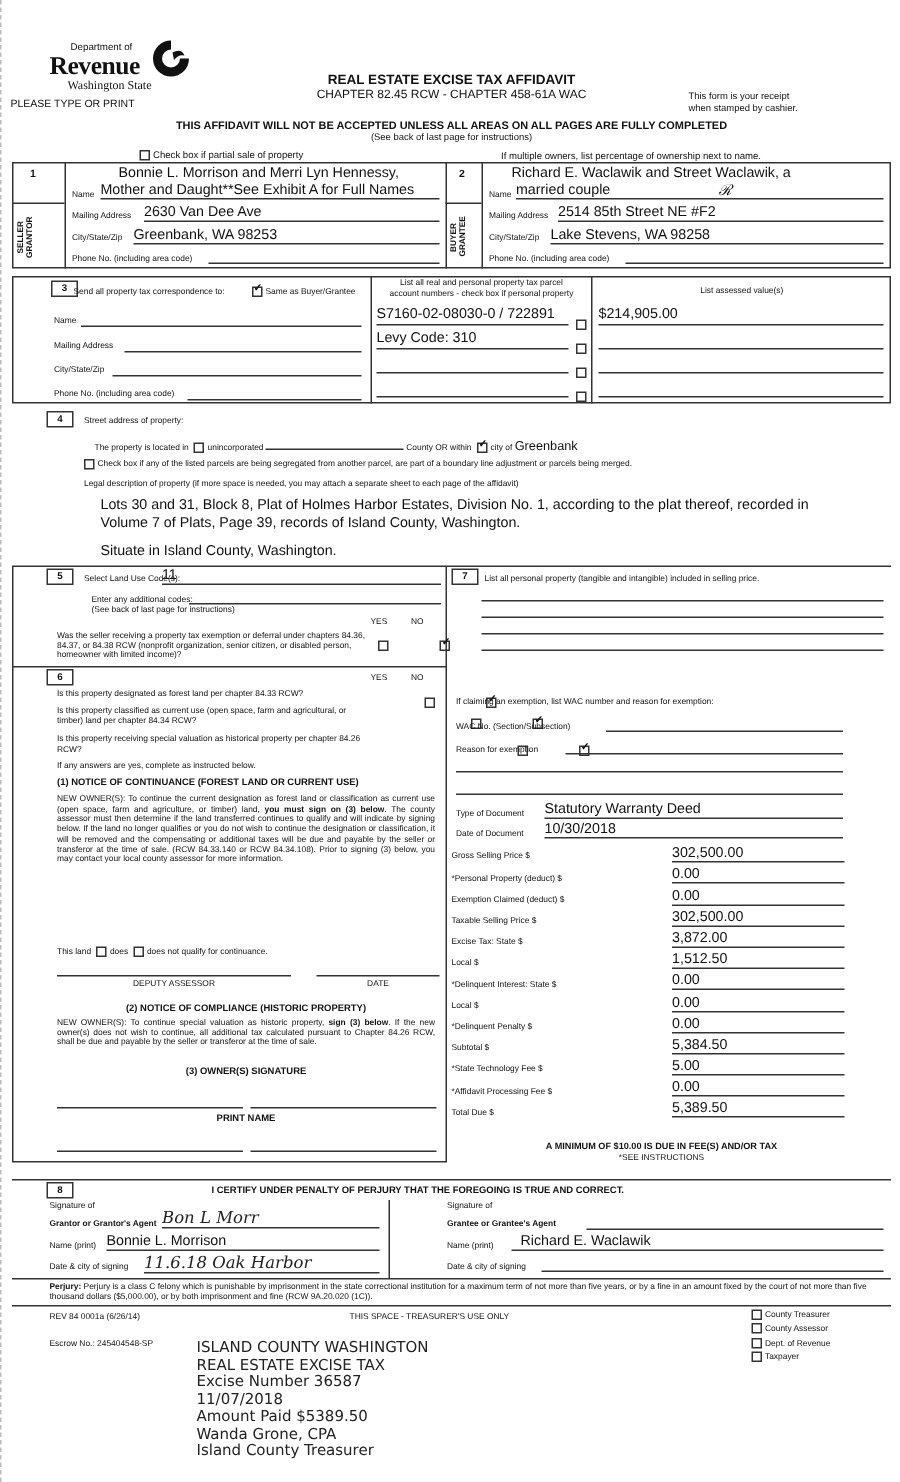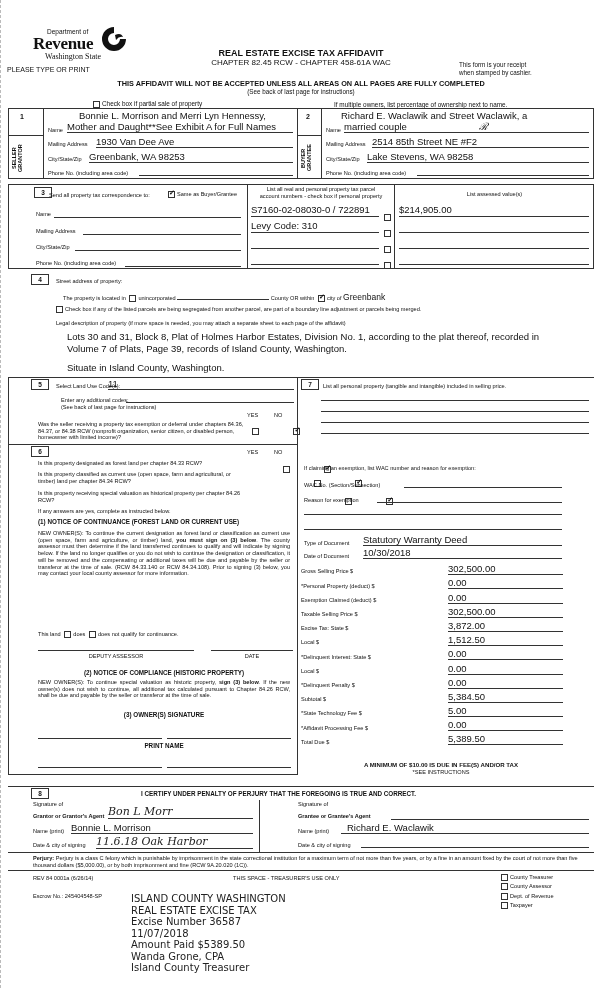--- a/index.html
+++ b/index.html
@@ -58,21 +58,21 @@
   <div class="abs" style="left:296px;top:135px;width:24px;border-top:1px solid #333"></div>
 
   <div class="abs b" style="left:19px;top:113px;font-size:7px">1</div>
   <div class="abs" style="left:10px;top:138px;width:30px;height:40px">
       <div class="vlabel b" style="height:40px">SELLER GRANTOR</div>
     </div>
   <div class="abs hw" style="left:78px;top:110px">Bonnie L. Morrison and Merri Lyn Hennessy,</div>
   <div class="abs tiny" style="left:47px;top:127px">Name</div>
   <div class="abs hw line" style="left:66px;top:121px;width:226px">Mother and Daught**See Exhibit A for Full Names</div>
   <div class="abs tiny" style="left:47px;top:141px">Mailing Address</div>
-  <div class="abs hw line" style="left:95px;top:136px;width:197px">1930 Van Dee Ave</div>
+  <div class="abs hw line" style="left:95px;top:136px;width:197px">2630 Van Dee Ave</div>
   <div class="abs tiny" style="left:47px;top:156px">City/State/Zip</div>
   <div class="abs hw line" style="left:88px;top:151px;width:204px">Greenbank, WA 98253</div>
   <div class="abs tiny" style="left:47px;top:170px">Phone No. (including area code)</div>
   <div class="abs line" style="left:138px;top:168px;width:154px;height:8px"></div>
 
   <div class="abs b" style="left:305px;top:113px;font-size:7px">2</div>
   <div class="abs" style="left:299px;top:138px;width:20px;height:40px">
       <div class="vlabel b" style="height:40px">BUYER GRANTEE</div>
     </div>
   <div class="abs hw" style="left:340px;top:110px">Richard E. Waclawik and Street Waclawik, a</div>

